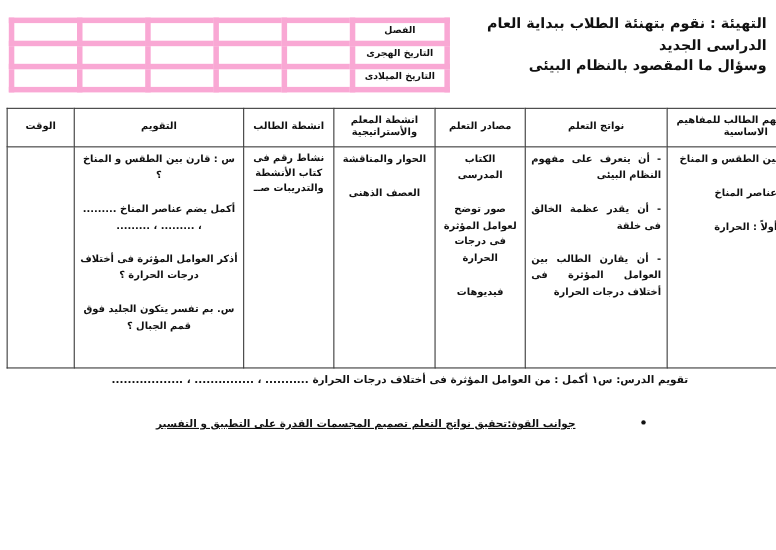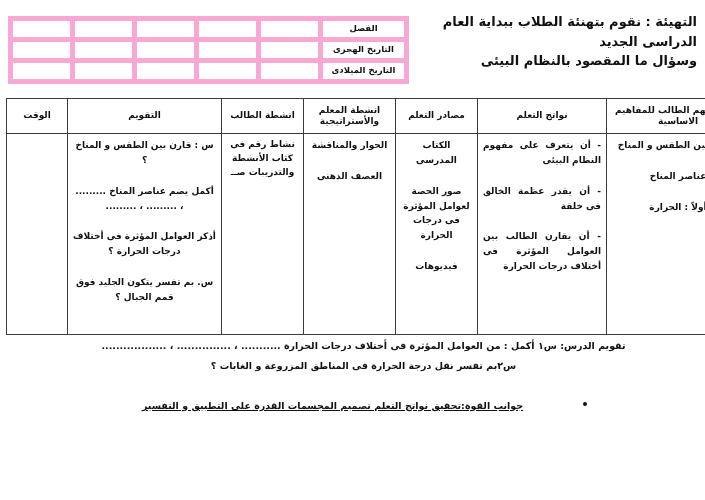--- a/index.html
+++ b/index.html
@@ -245,21 +245,21 @@
       </td>
 
       <td class="col-outcomes">
         <span class="cell-block">- أن يتعرف على مفهوم النظام البيئى</span>
         <span class="cell-block">- أن يقدر عظمة الخالق فى خلقة</span>
         <span class="cell-block">- أن يقارن الطالب بين العوامل المؤثرة فى أختلاف درجات الحرارة</span>
       </td>
 
       <td class="col-sources">
         <span class="cell-block">الكتاب المدرسى</span>
-        <span class="cell-block">صور الحصة لعوامل المؤثرة فى درجات الحرارة</span>
+        <span class="cell-block">صور توضح لعوامل المؤثرة فى درجات الحرارة</span>
         <span class="cell-block">فيديوهات</span>
       </td>
 
       <td class="col-teacher">
         <span class="cell-block">الحوار والمناقشة</span>
         <span class="cell-block">العصف الذهنى</span>
       </td>
 
       <td class="col-student">
         <span class="cell-block">نشاط رقم فى كتاب الأنشطة والتدريبات صــ</span>
@@ -274,21 +274,20 @@
 
       <td class="col-time"></td>
     </tr>
   </tbody>
 </table>
 
 <div id="footer-area">
 
   <div id="lesson-eval">
     <span id="eval-q1" class="eval-line">تقويم الدرس:  س١  أكمل : من العوامل المؤثرة فى أختلاف درجات الحرارة ........... ، ............... ، ..................</span>
-    <span id="eval-q2" class="eval-line">س٢بم تفسر  نقل درجة الحرارة فى المناطق المزروعة و الغابات ؟</span>
   </div>
 
   <ul id="footer-bullets">
     <li>
       <span class="bullet-dot"></span>
       <span class="bullet-text">جوانب القوة:تحقيق نواتج التعلم  تصميم المجسمات    القدرة على التطبيق و  التفسير</span>
     </li>
   </ul>
 </div>
 

